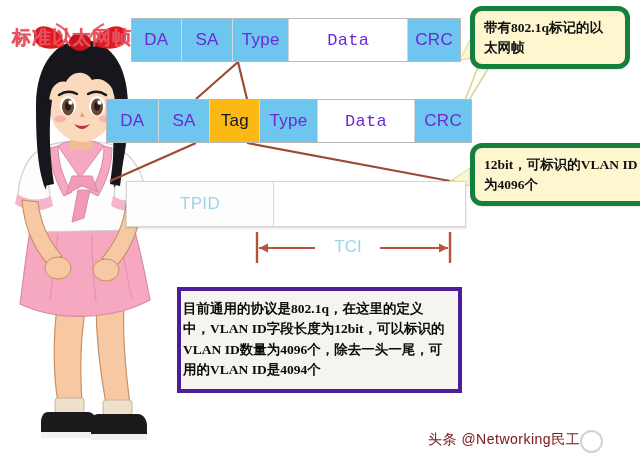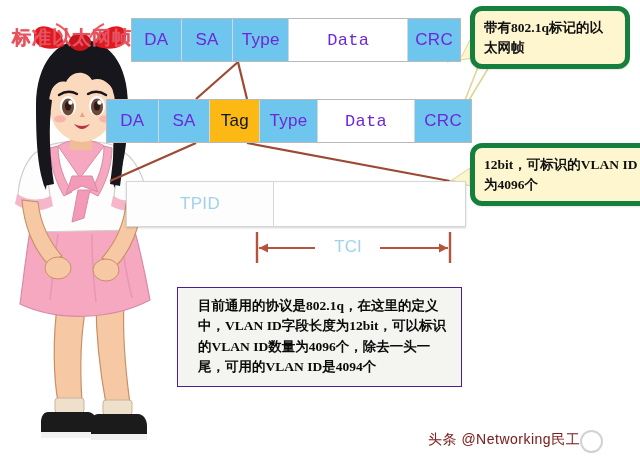--- a/index.html
+++ b/index.html
@@ -51,22 +51,22 @@
     font-weight:bold;
     font-family:"Liberation Serif","DejaVu Serif",serif;
     box-shadow:0 1px 2px rgba(0,0,0,.10);
   }
   #callout1{left:470px;top:6px;width:160px;}
   #callout2{left:470px;top:143px;width:186px;}
 
   
   #note{
     position:absolute;left:177px;top:287px;width:285px;
-    box-sizing:border-box;background:#f4f4f1;border:1px solid #4c1d95;
-    padding:8px 9px 9px 20px;
+    box-sizing:border-box;background:#f4f4f1;border:4px solid #4c1d95;
+    padding:8px 9px 9px 2px;
     font-size:13.5px;line-height:1.5;color:#0a0a0a;font-weight:bold;
     font-family:"Liberation Serif","DejaVu Serif",serif;
   }
 
   
   #watermark{
     position:absolute;left:428px;top:431px;
     font-size:14px;color:#7f1d1d;letter-spacing:.5px;
     white-space:nowrap;
     text-shadow:0 0 1px #dadada;

